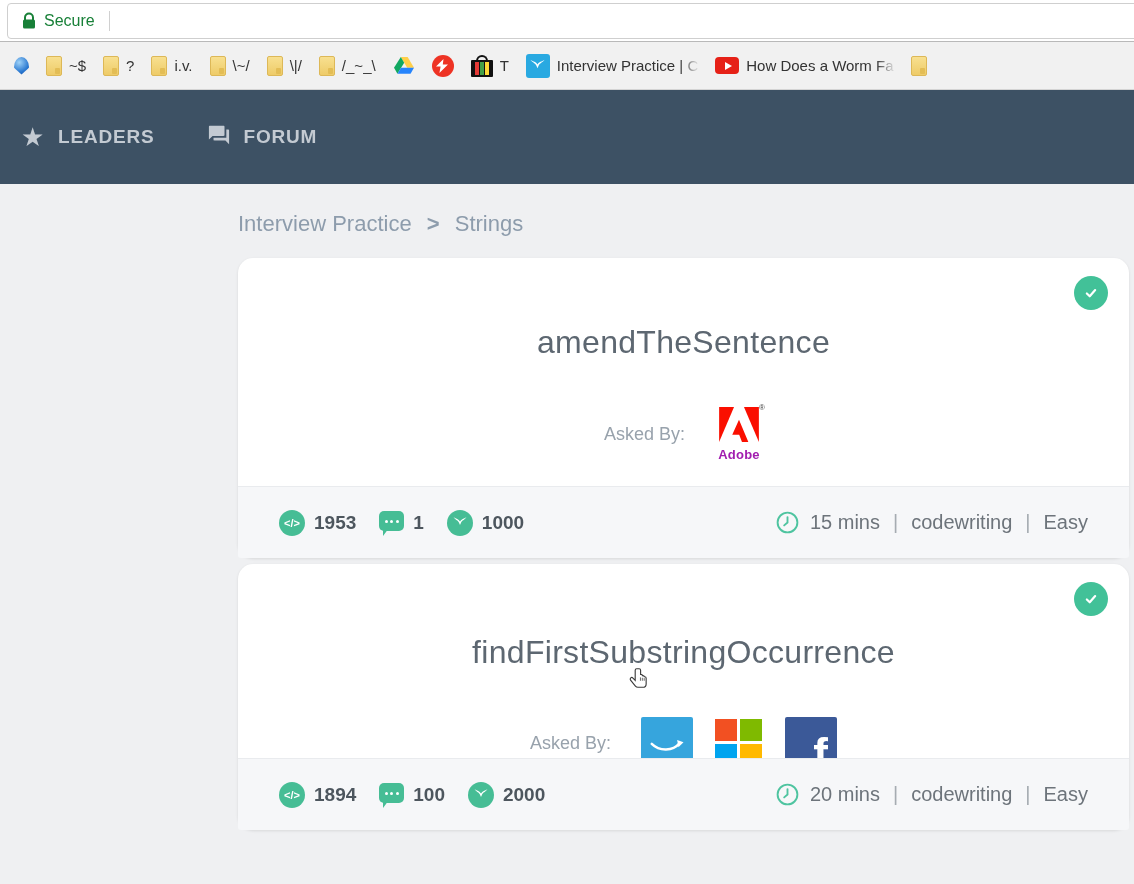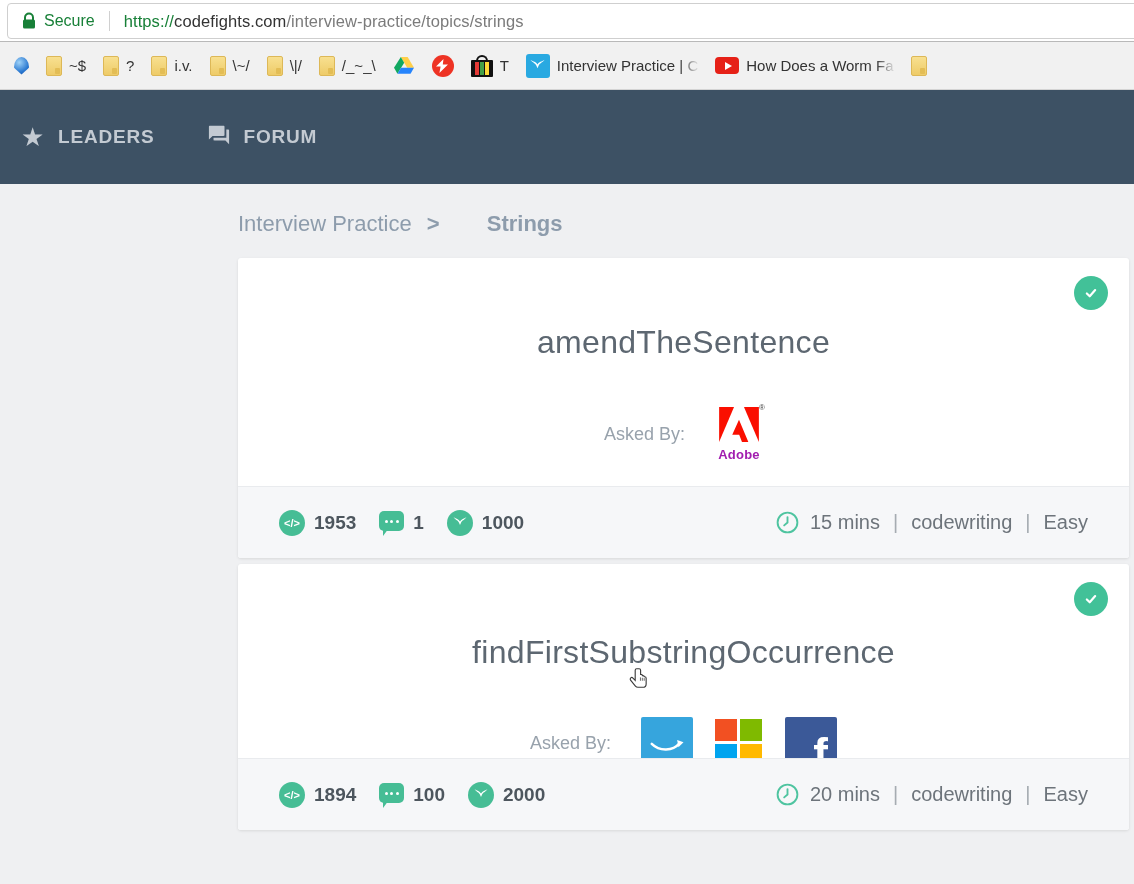--- a/index.html
+++ b/index.html
@@ -37,24 +37,24 @@
 
   
   .navbar { position:absolute; top:90px; left:0; width:1134px; height:94px; background:#3d5164; display:flex; align-items:center; padding-left:21px; gap:52px; }
   .navitem { display:flex; align-items:center; gap:13px; color:#c3cad2; font-size:19px; font-weight:bold; letter-spacing:.8px; cursor:pointer; }
   .navitem .star { font-size:26px; line-height:1; font-weight:normal; }
 
   
   .main { position:absolute; top:184px; left:0; width:1134px; height:700px; background:#eff0f2; }
   .breadcrumb { margin:27px 0 0 238px; font-size:22px; color:#8d9cac; }
   .breadcrumb .sep { font-weight:bold; margin:0 9px; }
-  .breadcrumb .cur { font-weight:bold;margin-left:32px; }
+  .breadcrumb .cur { font-weight:normal; }
   .crumb-link { cursor:pointer; }
 
-  .card { position:relative; margin-left:238px; width:891px; background:#fff; border-radius:3px; box-shadow:0 1px 3px rgba(0,0,0,.10); }
+  .card { position:relative; margin-left:238px; width:891px; background:#fff; border-radius:15px; box-shadow:0 1px 3px rgba(0,0,0,.10); }
   .card1 { margin-top:21px; height:300px; }
   .card2 { margin-top:6px; height:266px; }
   .badge { position:absolute; top:18px; right:21px; width:34px; height:34px; border-radius:50%; background:#42c198; display:flex; align-items:center; justify-content:center; }
   .cardtitle { padding-top:66px; text-align:center; font-size:32px; color:#5d6771; letter-spacing:.3px; }
   .card2 .cardtitle { padding-top:70px; }
   .askedby { margin-top:46px; display:flex; justify-content:center; align-items:center; gap:22px; }
   .askedby .lbl { font-size:18px; color:#98a2ac; margin-right:8px; }
 
   .adobe { position:relative; width:48px; text-align:center; }
   .adobe .reg { position:absolute; top:-4px; right:-2px; font-size:8px; color:#444; }
@@ -86,21 +86,20 @@
 <div class="chrome">
   <div class="urlbar">
     <span class="lock">
       <svg width="14" height="18" viewBox="0 0 14 18">
           <path d="M3 8V5.5C3 3.2 4.8 1.5 7 1.5s4 1.7 4 4V8" fill="none" stroke="#188038" stroke-width="2"></path>
           <rect x="1" y="7.5" width="12" height="9" rx="1.5" fill="#188038"></rect>
         </svg>
     </span>
     <span class="secure">Secure</span>
     <span class="divider"></span>
-    <span class="url"><span class="scheme">https://</span><span class="domain">codefights.com</span><span class="path">/interview-practice/topics/strings</span></span>
   </div>
 </div>
 
 <div class="bookmarks">
   <div class="bm">
       <span class="gem"></span>
     </div>
   <div class="bm">
       <span class="ficon"></span>
       <span>~$</span>

